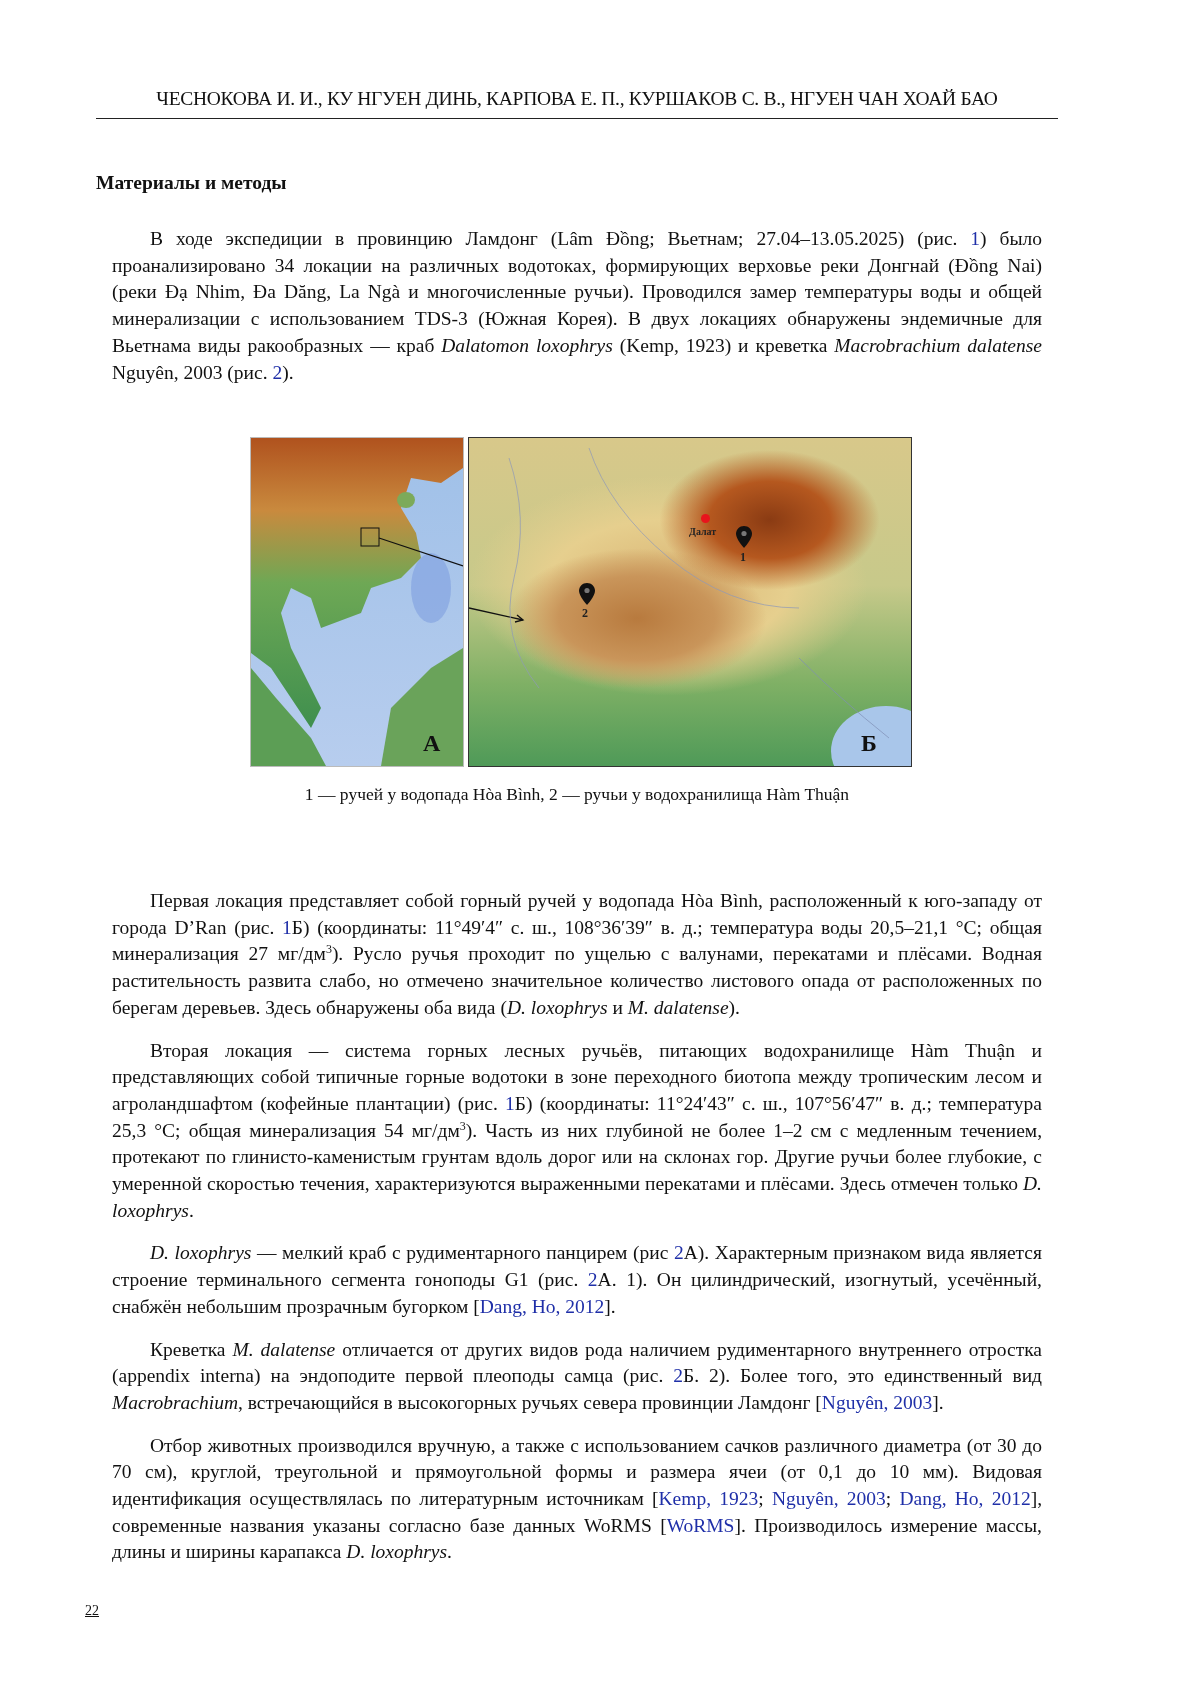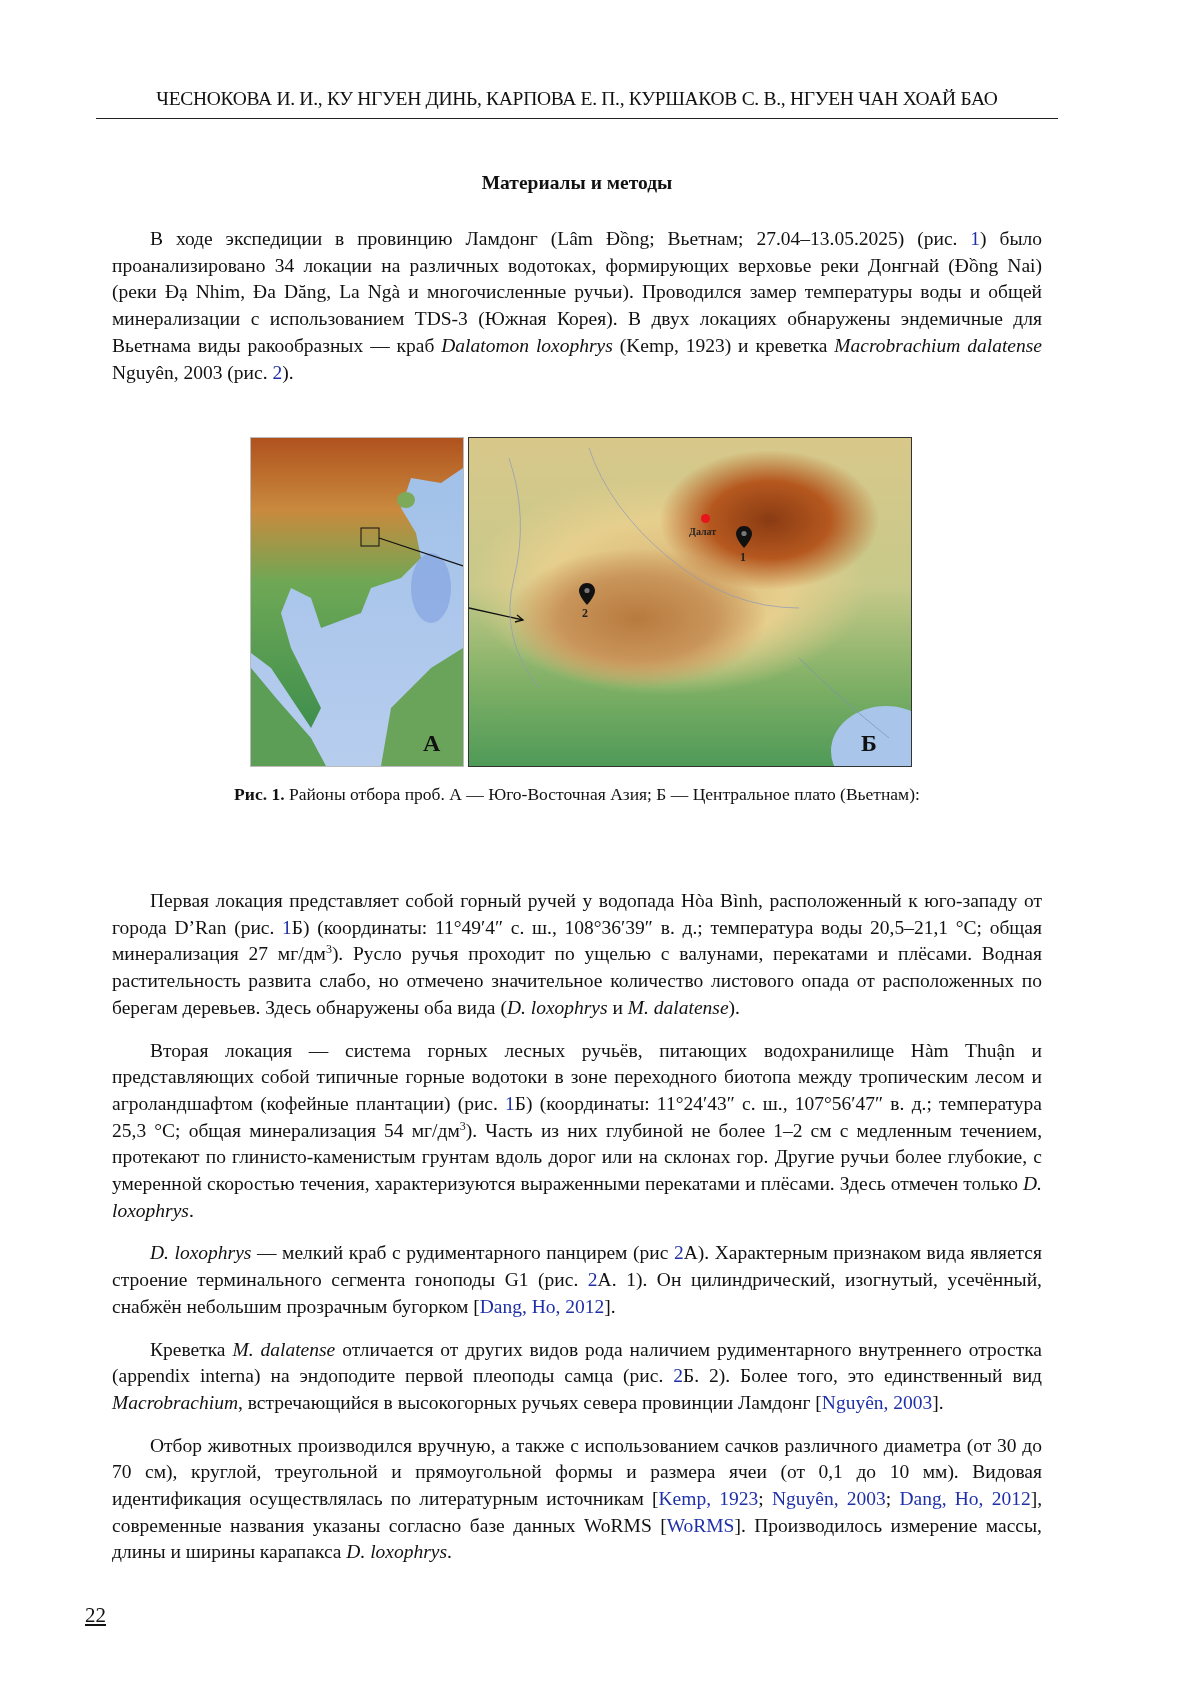--- a/index.html
+++ b/index.html
@@ -4,21 +4,21 @@
 <style>
   html, body { margin: 0; padding: 0; background: #ffffff; }
   body { width: 1200px; height: 1697px; position: relative; overflow: hidden;
          font-family: "Liberation Serif", "DejaVu Serif", serif; color: #111; }
   .running-head { position: absolute; left: 96px; top: 88px; width: 962px;
          font-size: 19.5px; letter-spacing: -0.3px;
          text-align: center; white-space: nowrap; }
   .head-rule { position: absolute; left: 96px; top: 118px; width: 962px; height: 0;
          border-top: 1.5px solid #222; }
   .section-title { position: absolute; left: 96px; top: 172px; width: 962px;
-         text-align: center; font-weight: bold; font-size: 19.5px; }
+         text-align: left; font-weight: bold; font-size: 19.5px; }
   .text-block { position: absolute; left: 96px; width: 962px; font-size: 19.5px;
          line-height: 26.7px; text-align: justify; }
   .text-block p { margin: 16px; text-indent: 38px; }
   .lnk { color: #1f2fa8; }
   i { font-style: italic; }
   sup { font-size: 12px; line-height: 0; vertical-align: 7px; }
   .figure { position: absolute; left: 250px; top: 437px; width: 648px; height: 328px; }
   .map-a { position: absolute; left: 0; top: 0; width: 212px; height: 328px; overflow: hidden;
          background: linear-gradient(180deg,#9fc0e8 0%, #b7cdee 100%); border: 1px solid #bbb; }
   .map-b { position: absolute; left: 218px; top: 0; width: 430px; height: 328px; overflow: hidden;
@@ -31,21 +31,21 @@
   .map-b .coast { position: absolute; right: -30px; bottom: -30px; width: 110px; height: 90px;
          border-radius: 50%; background: #a9c6ea; }
   .label-letter { position: absolute; font-weight: bold; font-size: 24px; color: #111;
          font-family: "Liberation Serif", serif; }
   .pin { position: absolute; width: 16px; height: 22px; }
   .pin-num { position: absolute; font-size: 12px; font-weight: bold; color: #222; }
   .city-dot { position: absolute; width: 9px; height: 9px; border-radius: 50%; background: #e8141c; }
   .city-label { position: absolute; font-size: 10px; font-weight: bold; color: #222; }
   .caption { position: absolute; left: 96px; top: 783px; width: 962px; font-size: 17.5px;
          line-height: 22px; text-align: center; }
-  .page-num { position: absolute; left: 85px; top: 1603px; font-size: 21px; text-decoration: underline; }
+  .page-num { position: absolute; left: 85px; top: 1603px; font-size: 14px; text-decoration: underline; }
 </style>
 </head>
 <body>
 
 <div class="running-head">ЧЕСНОКОВА И. И., КУ НГУЕН ДИНЬ, КАРПОВА Е. П., КУРШАКОВ С. В., НГУЕН ЧАН ХОАЙ БАО</div>
 <div class="head-rule"></div>
 
 <div class="section-title">Материалы и методы</div>
 
 <div class="text-block" style="top:210px;">
@@ -93,21 +93,21 @@
     <svg class="pin" style="left:110px; top:145px;" viewBox="0 0 16 22">
         <path d="M8,0 C3.5,0 0,3.5 0,8 C0,13 8,22 8,22 C8,22 16,13 16,8 C16,3.5 12.5,0 8,0 Z" fill="#111"></path>
         <circle cx="8" cy="7.5" r="2.6" fill="#777"></circle>
       </svg>
     <div class="pin-num" style="left:113px; top:168px;">2</div>
     <div class="label-letter" style="left:392px; top:292px;">Б</div>
   </div>
 </div>
 
 <div class="caption">
-  <div><b>Рис. 1.</b><span> Районы отбора проб. А — Юго-Восточная Азия; Б — Центральное плато (Вьетнам):</span></div>
+  <div>1 — ручей у водопада Hòa Bình, 2 — ручьи у водохранилища Hàm Thuận</div>
 </div>
 
 <div class="text-block" style="top:872px;">
   <p><span>Первая локация представляет собой горный ручей у водопада Hòa Bình, расположенный к юго-западу от города D’Ran (рис. </span><span class="lnk">1</span><span>Б) (координаты: 11°49′4″ с. ш., 108°36′39″ в. д.; температура воды 20,5–21,1 °С; общая минерализация 27 мг/дм</span><sup>3</sup><span>). Русло ручья проходит по ущелью с валунами, перекатами и плёсами. Водная растительность развита слабо, но отмечено значительное количество листового опада от расположенных по берегам деревьев. Здесь обнаружены оба вида (</span><i>D. loxophrys</i><span> и </span><i>M. dalatense</i><span>).</span></p>
 
   <p><span>Вторая локация — система горных лесных ручьёв, питающих водохранилище Hàm Thuận и представляющих собой типичные горные водотоки в зоне переходного биотопа между тропическим лесом и агроландшафтом (кофейные плантации) (рис. </span><span class="lnk">1</span><span>Б) (координаты: 11°24′43″ с. ш., 107°56′47″ в. д.; температура 25,3 °С; общая минерализация 54 мг/дм</span><sup>3</sup><span>). Часть из них глубиной не более 1–2 см с медленным течением, протекают по глинисто-каменистым грунтам вдоль дорог или на склонах гор. Другие ручьи более глубокие, с умеренной скоростью течения, характеризуются выраженными перекатами и плёсами. Здесь отмечен только </span><i>D. loxophrys</i><span>.</span></p>
 
   <p><i>D. loxophrys</i><span> — мелкий краб с рудиментарного панцирем (рис </span><span class="lnk">2</span><span>А). Характерным признаком вида является строение терминального сегмента гоноподы G1 (рис. </span><span class="lnk">2</span><span>А. 1). Он цилиндрический, изогнутый, усечённый, снабжён небольшим прозрачным бугорком [</span><span class="lnk">Dang, Ho, 2012</span><span>].</span></p>
 
   <p><span>Креветка </span><i>M. dalatense</i><span> отличается от других видов рода наличием рудиментарного внутреннего отростка (appendix interna) на эндоподите первой плеоподы самца (рис. </span><span class="lnk">2</span><span>Б. 2). Более того, это единственный вид </span><i>Macrobrachium</i><span>, встречающийся в высокогорных ручьях севера провинции Ламдонг [</span><span class="lnk">Nguyên, 2003</span><span>].</span></p>

